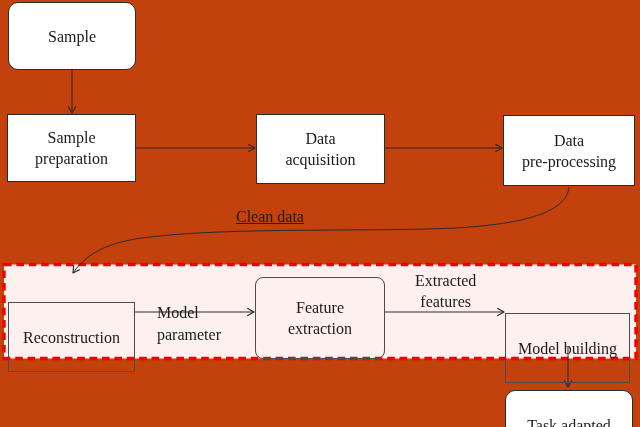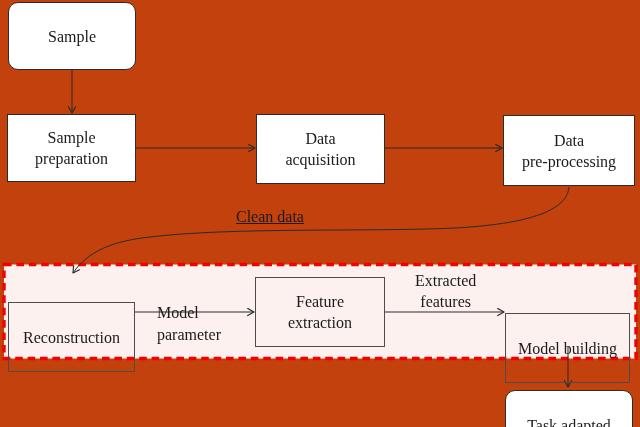--- a/index.html
+++ b/index.html
@@ -22,21 +22,21 @@
   .edge-label{
     position:absolute;z-index:3;font-size:16px;line-height:21px;
     white-space:pre-line;
   }
   
   #n-sample{left:8px;top:2px;width:128px;height:68px;}
   #n-sample-preparation{left:7px;top:114px;width:129px;height:68px;}
   #n-data-acquisition{left:256px;top:114px;width:129px;height:70px;}
   #n-data-preprocessing{left:503px;top:115px;width:132px;height:71px;}
   #n-reconstruction{left:8px;top:277px;width:127px;height:70px;margin-top:25px;}
-  #n-feature-extraction{left:255px;top:277px;width:130px;height:70px;}
+  #n-feature-extraction{left:255px;top:277px;width:130px;height:82px;border-radius:8px;}
   #n-model-building{left:505px;top:277px;width:125px;height:70px;margin-top:36px;}
   #n-task-adapted{left:505px;top:390px;width:128px;height:70px;}
   
   #l-raw-data{left:410px;top:104px;width:72px;text-align:center;}
   #l-clean-data{left:236px;top:206px;width:124px;text-align:left;text-decoration:underline;}
   #l-model-parameter{left:157px;top:259px;line-height:22px;text-align:left;margin-top:43px;}
   #l-extracted-features{left:407px;top:270px;text-align:center;margin-left:8px;}
 </style>
 </head>
 <body>

